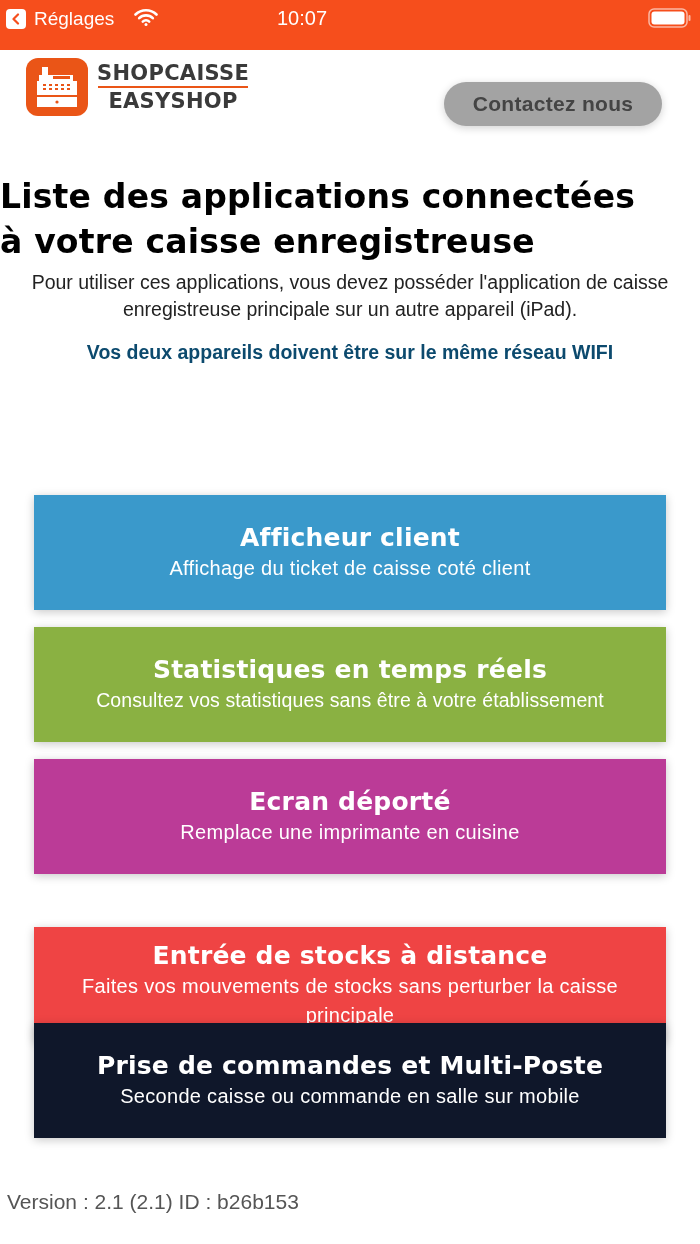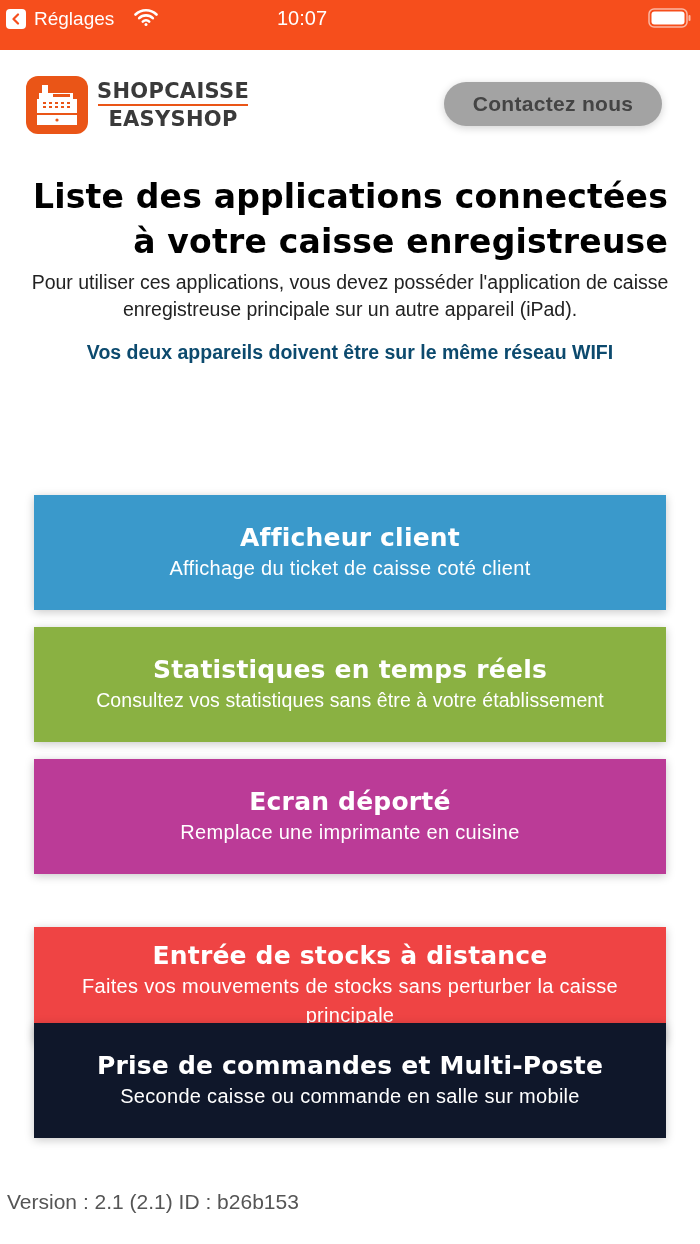--- a/index.html
+++ b/index.html
@@ -17,21 +17,21 @@
     }
     .back-box svg { width: 12px; height: 12px; }
     .back-label { font-size: 19px; margin-left: 8px; color: #fff; }
     .wifi-icon { position: absolute; left: 134px; top: 8px; width: 24px; height: 18px; }
     .status-time {
       position: absolute; left: 0; width: 604px; top: 7px; text-align: center;
       font-size: 20px; color: #fff;
     }
     .battery-icon { position: absolute; left: 648px; top: 8px; width: 44px; height: 20px; }
 
-    .logo-wrap { position: absolute; left: 26px; top: 76px; display: flex; align-items: center; }
+    .logo-wrap { position: absolute; left: 26px; top: 58px; display: flex; align-items: center; }
     .logo-icon {
       width: 62px; height: 58px; background: #ea5517; border-radius: 12px;
       display: flex; align-items: center; justify-content: center;
     }
     .logo-icon svg { width: 48px; height: 44px; }
     .logo-text { margin-left: 9px; display: flex; flex-direction: column; align-items: center; }
     .logo-line1, .logo-line2 {
       font-family: "DejaVu Sans", sans-serif; font-weight: bold; font-size: 21px;
       color: #3a3a3a; letter-spacing: 0.3px; line-height: 24px;
     }
@@ -41,24 +41,23 @@
       position: absolute; left: 444px; top: 82px; width: 218px; height: 44px;
       border-radius: 22px; background: #a3a3a3;
       box-shadow: 0 2px 8px rgba(0,0,0,0.18);
       display: flex; align-items: center; justify-content: center;
       font-size: 21px; font-weight: bold; color: #444; letter-spacing: 0.3px;
       cursor: pointer;
     }
 
     .page-title {
       position: absolute; left: 0; width: 668px; top: 174px;
-      text-align: right; font-size: 33px; font-weight: bold; color: #000;
+      text-align: left; font-size: 33px; font-weight: bold; color: #000;
       line-height: 45px; letter-spacing: 0.2px;
       font-family: "DejaVu Sans", sans-serif;
-      padding-left: 26px;
     }
     .page-subtitle {
       position: absolute; left: 20px; width: 660px; top: 269px;
       text-align: center; font-size: 19.5px; color: #222; line-height: 27px;
     }
     .page-notice {
       position: absolute; left: 0; width: 700px; top: 341px;
       text-align: center; font-size: 19.5px; font-weight: bold; color: #0c4a6e;
     }
 

